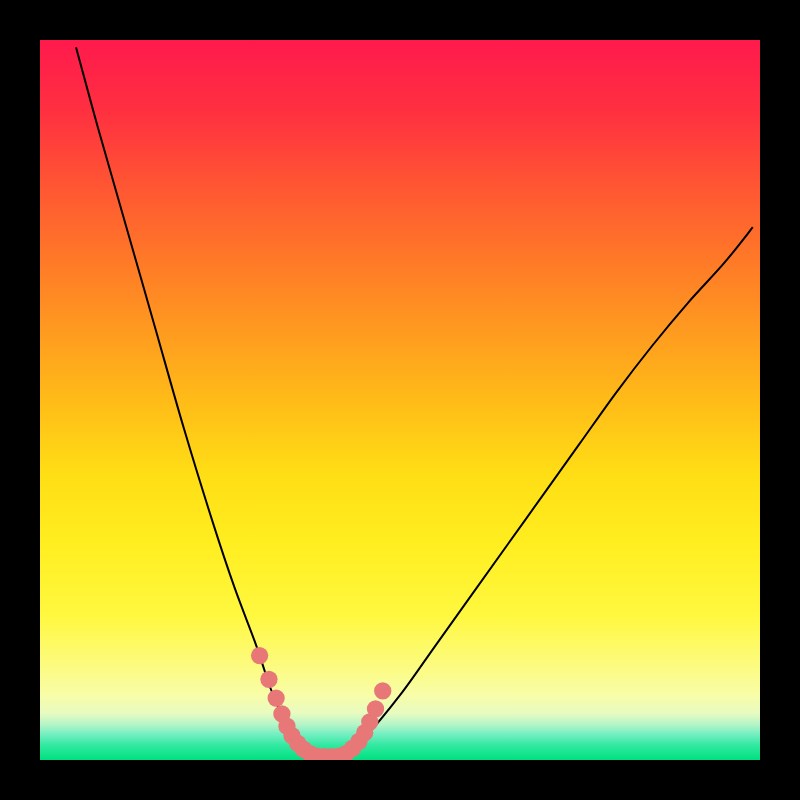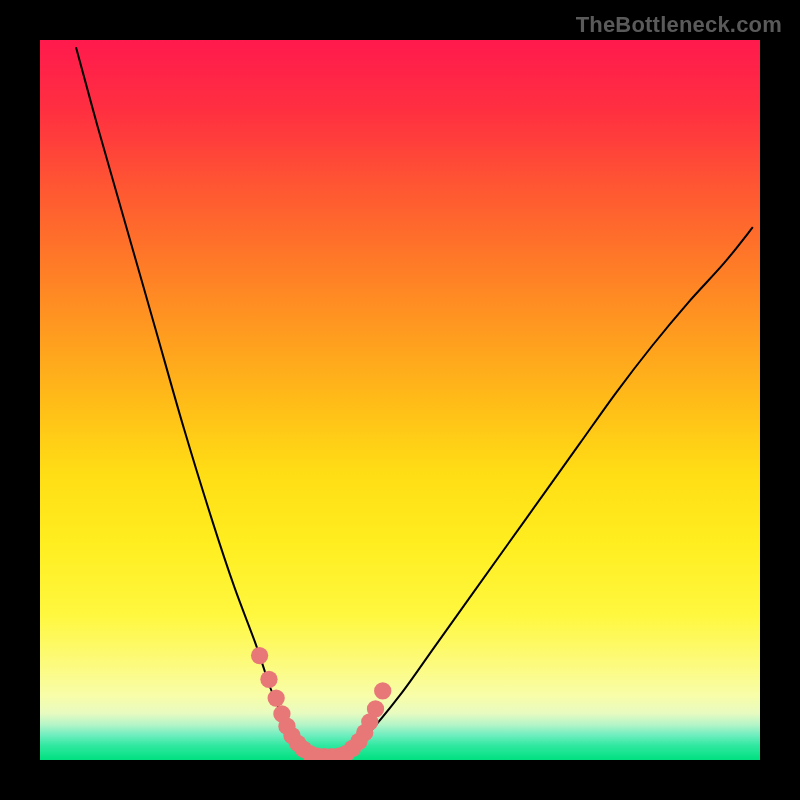--- a/index.html
+++ b/index.html
@@ -50,21 +50,20 @@
     left: 0;
     top: 0;
     width: 720px;
     height: 720px;
   }
 </style>
 </head>
 <body>
 
 <div class="chart-container">
-  <div class="watermark">TheBottleneck.com</div>
   <div class="plot-area">
     <svg class="curves" viewBox="0 0 720 720">
       <g>
         <path id="left-path" fill="none" stroke="#000" stroke-width="2" d="M 36.00 7.20 C 39.60 20.40, 49.20 56.40, 57.60 86.40 C 66.00 116.40, 76.80 153.60, 86.40 187.20 C 96.00 220.80, 105.60 254.40, 115.20 288.00 C 124.80 321.60, 134.40 356.40, 144.00 388.80 C 153.60 421.20, 164.40 456.00, 172.80 482.40 C 181.20 508.80, 187.20 526.80, 194.40 547.20 C 201.60 567.60, 210.00 588.00, 216.00 604.80 C 222.00 621.60, 226.20 636.60, 230.40 648.00 C 234.60 659.40, 237.60 666.00, 241.20 673.20 C 244.80 680.40, 248.40 685.80, 252.00 691.20 C 255.60 696.60, 259.20 701.40, 262.80 705.60 C 266.40 709.80, 271.80 714.60, 273.60 716.40"></path>
         <path id="right-path" fill="none" stroke="#000" stroke-width="2" d="M 302.40 716.40 C 306.00 713.40, 314.40 708.60, 324.00 698.40 C 333.60 688.20, 348.00 670.80, 360.00 655.20 C 372.00 639.60, 384.00 621.60, 396.00 604.80 C 408.00 588.00, 420.00 571.20, 432.00 554.40 C 444.00 537.60, 456.00 520.80, 468.00 504.00 C 480.00 487.20, 492.00 470.40, 504.00 453.60 C 516.00 436.80, 528.00 420.00, 540.00 403.20 C 552.00 386.40, 564.00 369.00, 576.00 352.80 C 588.00 336.60, 600.00 321.00, 612.00 306.00 C 624.00 291.00, 636.00 276.60, 648.00 262.80 C 660.00 249.00, 673.20 235.80, 684.00 223.20 C 694.80 210.60, 708.00 193.20, 712.80 187.20"></path>
       </g>
       <g id="markers">
           <circle cx="219.60" cy="615.60" r="8.64" fill="#e87878"></circle>
           <circle cx="228.96" cy="639.36" r="8.64" fill="#e87878"></circle>
           <circle cx="236.16" cy="658.08" r="8.64" fill="#e87878"></circle>

